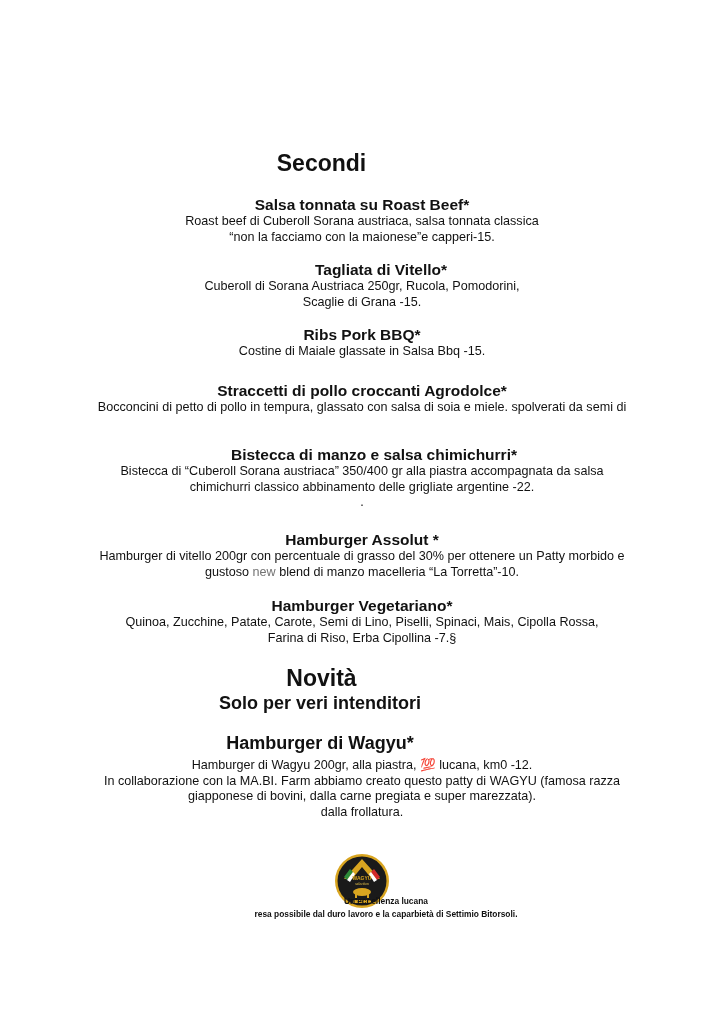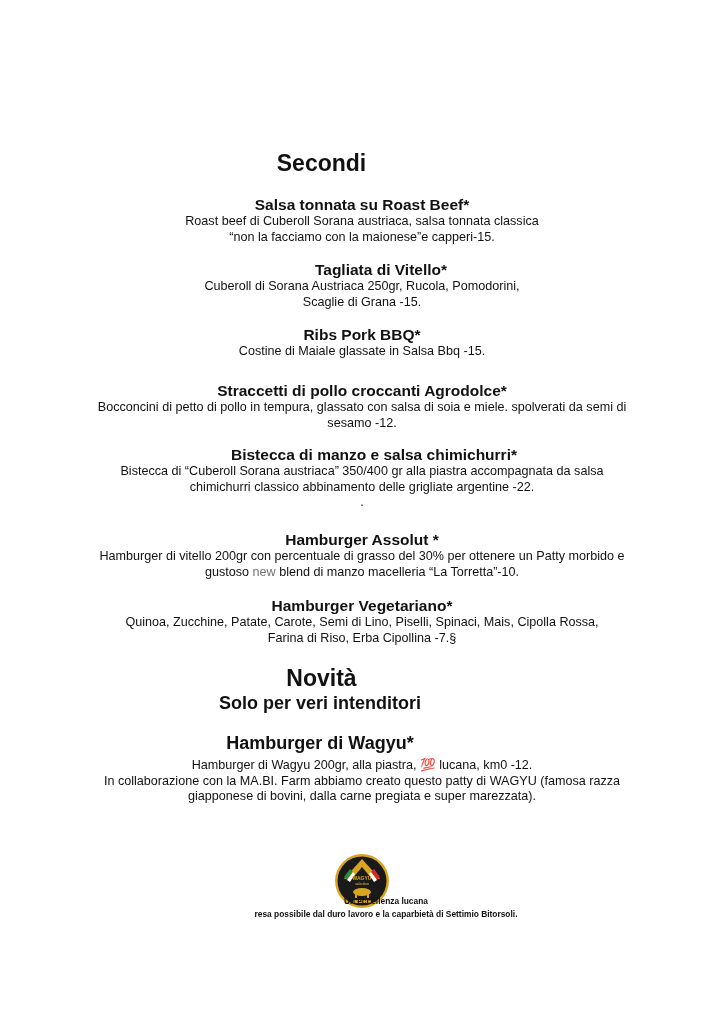--- a/index.html
+++ b/index.html
@@ -37,21 +37,20 @@
   </div>
 
   <div class="title c" style="top:326px;">Ribs Pork BBQ*</div>
   <div class="desc c" style="top:344px;">
     <div>Costine di Maiale glassate in Salsa Bbq -15.</div>
   </div>
 
   <div class="title c" style="top:382px;">Straccetti di pollo croccanti Agrodolce*</div>
   <div class="desc c" style="top:400px;">
     <div>Bocconcini di petto di pollo in tempura, glassato con salsa di soia e miele. spolverati da semi di</div>
-    <div>sesamo -12.</div>
   </div>
 
   <div class="title c" style="top:446px;padding-left:12px;">Bistecca di manzo e salsa chimichurri*</div>
   <div class="desc c" style="top:464px;">
     <div>Bistecca di “Cuberoll Sorana austriaca” 350/400 gr alla piastra accompagnata da salsa</div>
     <div>chimichurri classico abbinamento delle grigliate argentine -22.</div>
     <div>.</div>
   </div>
 
   <div class="title c" style="top:531px;">Hamburger Assolut *</div>
@@ -67,20 +66,21 @@
   </div>
 
   <div class="h1 c" style="top:665px;">Novità</div>
   <div class="h2 c" style="top:693px;">Solo per veri intenditori</div>
 
   <div class="h2 c" style="top:733px;">Hamburger di Wagyu*</div>
   <div class="desc c" style="top:758px;">
     <div><span>Hamburger di Wagyu 200gr, alla piastra, </span><span style="color:#e0281f;font-weight:bold;">💯</span><span> lucana, km0 -12.</span></div>
     <div>In collaborazione con la MA.BI. Farm abbiamo creato questo patty di WAGYU (famosa razza</div>
     <div>giapponese di bovini, dalla carne pregiata e super marezzata).</div>
+    <div>dalla frollatura.</div>
   </div>
 
   <div class="logo">
     <svg width="56" height="56" viewBox="0 0 56 56">
       <circle cx="28" cy="28" r="27" fill="#d9a520"></circle>
       <circle cx="28" cy="28" r="24.5" fill="#1a1a1a"></circle>
       <polygon points="28,6 10,26 18,26 28,14 38,26 46,26" fill="#d9a520"></polygon>
       <polygon points="10,24 16,16 19,19 13,27" fill="#2e8b3a"></polygon>
       <polygon points="13,27 19,19 21,21 16,29" fill="#ffffff"></polygon>
       <polygon points="46,24 40,16 37,19 43,27" fill="#d22a2a"></polygon>

